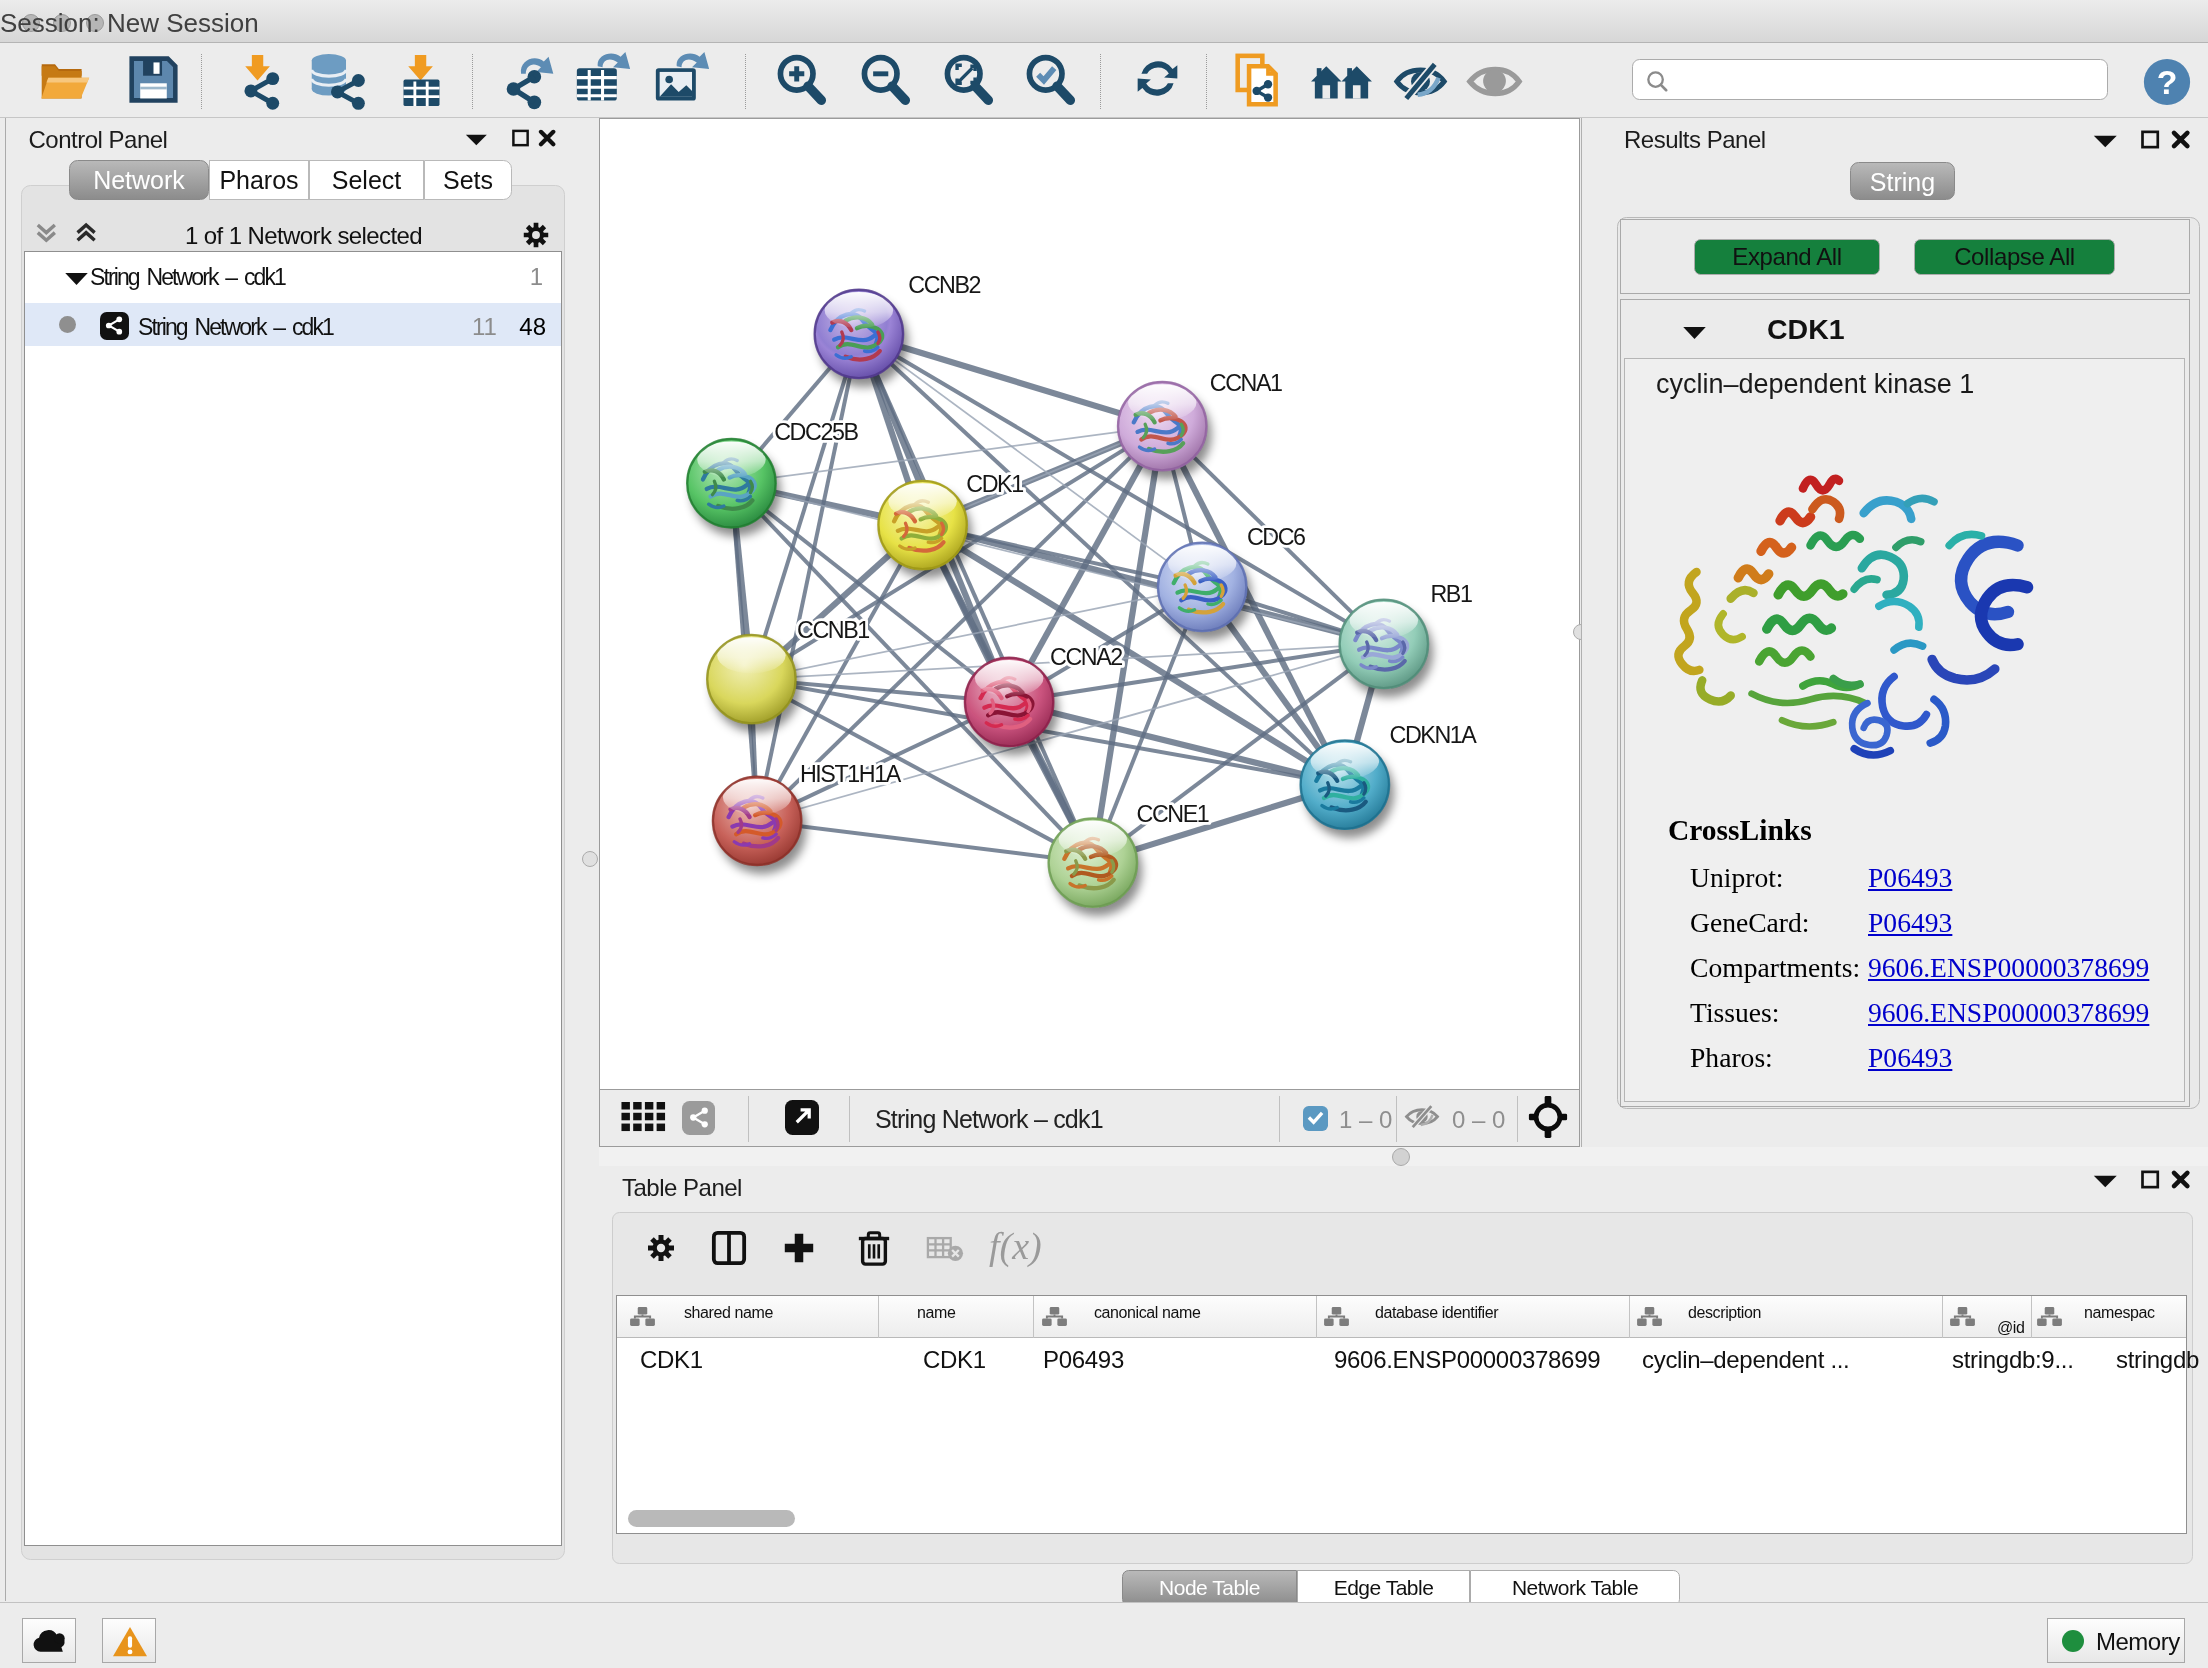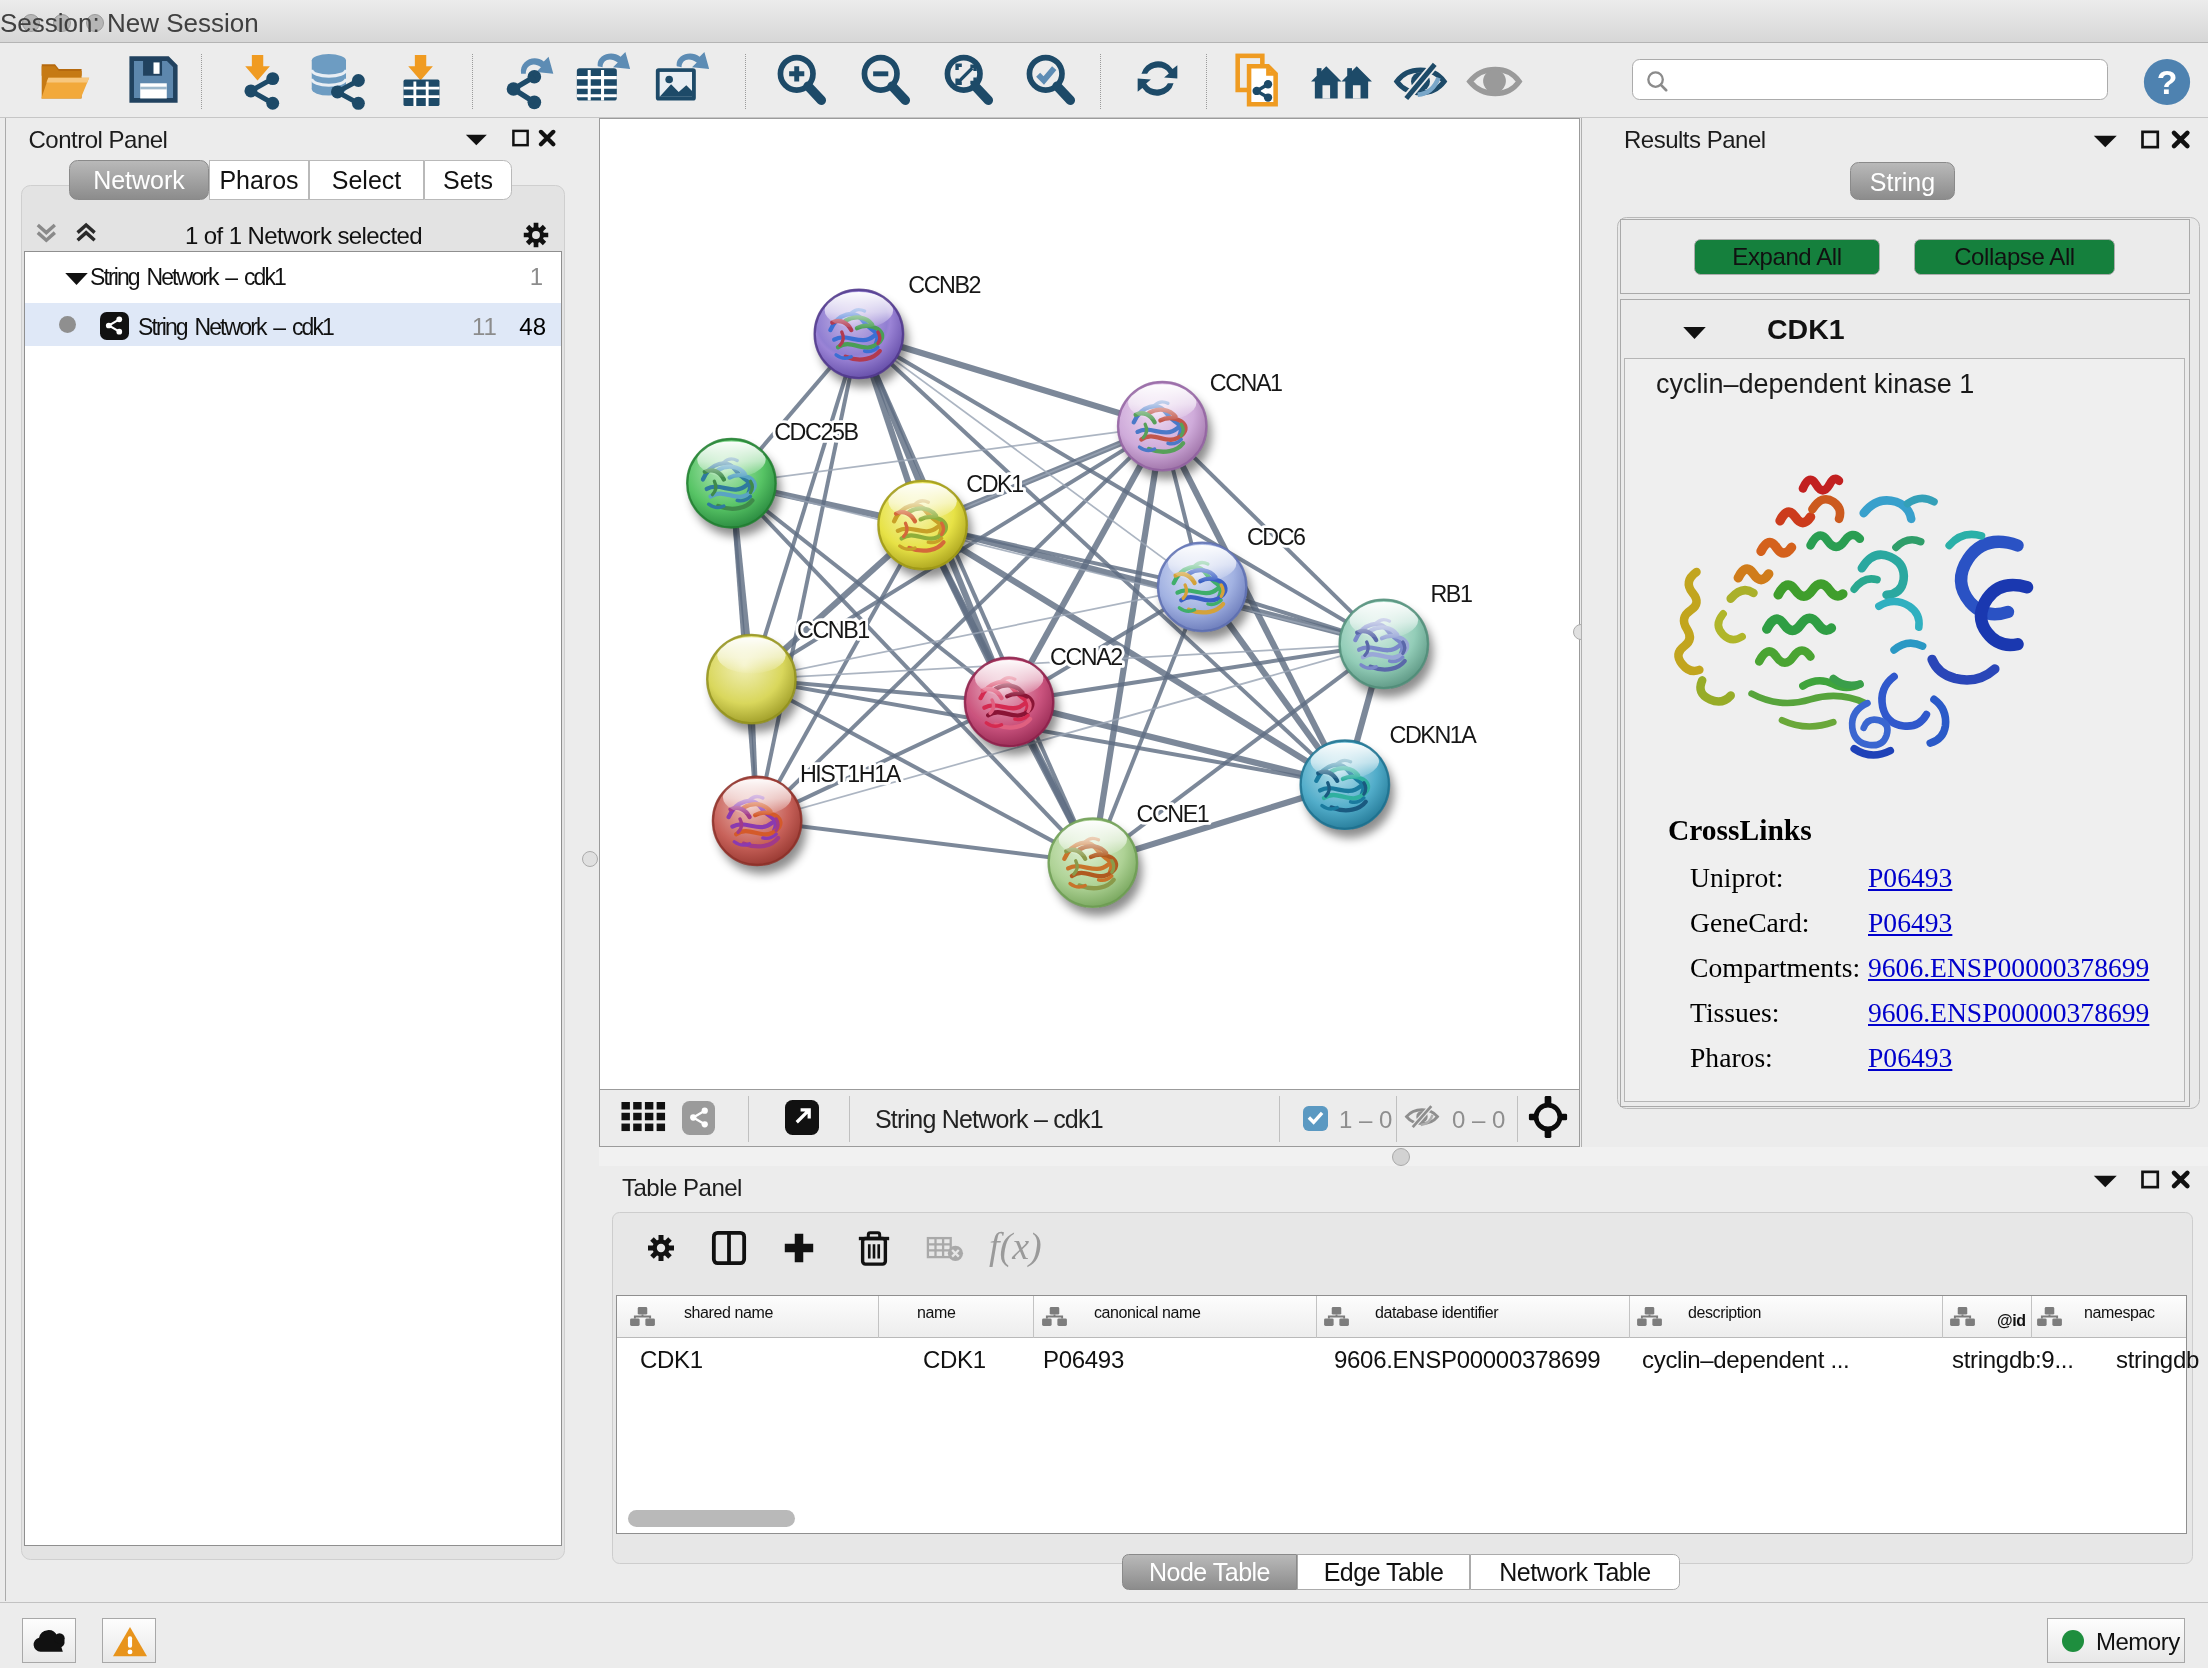--- a/index.html
+++ b/index.html
@@ -61,22 +61,22 @@
   
   #tptitle { left:599px; top:1166px; width:1609px; height:38px; }
   #tpbox { left:612px; top:1212px; width:1581px; height:352px; background:#e7e7e7;
     border:1px solid #cdcdcd; border-radius:7.6px; }
   #tptable { left:616px; top:1295px; width:1571px; height:239px; background:#fff;
     border:1px solid #8f8f8f; }
   #tphead { position:absolute; left:0; top:0; width:100%; height:42px;
     background:linear-gradient(#fdfdfd,#ededed); border-bottom:1px solid #b9b9b9;
     font-size:16px; letter-spacing:-0.4px; color:#111; }
   .thsep { position:absolute; top:0; height:42px; width:0; border-left:1px solid #c3c3c3; }
-  .btab { position:absolute; height:36px; font-size:25px; letter-spacing:-0.5px; text-align:center;
-    line-height:34px; background:#fff; border:1px solid #ababab; color:#111; }
+  .btab { position:absolute; height:36px; font-size:21px; letter-spacing:-0.5px; text-align:center;
+    line-height:34px; background:#fff; border:1px solid #ababab; color:#111;margin-top:16px; }
   
   #statusbar { left:0; top:1602px; width:2208px; height:67px; background:#ececec;
     border-top:1px solid #c2c2c2; }
   .sbtn { position:absolute; top:15px; width:54px; height:45px;
     background:linear-gradient(#fdfdfd,#e8e8e8); border:1px solid #a8a8a8; }
 </style>
 </head>
 <body>
 
 <div class="abs" id="titlebar">
@@ -784,21 +784,21 @@
         <use href="#treeicon"></use>
       </svg>
     <svg style="position:absolute;left:1420px;top:9.5px;" width="25" height="21" viewBox="0 0 26 22">
         <use href="#treeicon"></use>
       </svg>
     <span style="position:absolute;left:67px;top:7.6px;">shared name</span>
     <span style="position:absolute;left:300px;top:7.6px;">name</span>
     <span style="position:absolute;left:477px;top:7.6px;">canonical name</span>
     <span style="position:absolute;left:758px;top:7.6px;">database identifier</span>
     <span style="position:absolute;left:1071px;top:7.6px;">description</span>
-    <span style="position:absolute;left:1380px;top:16px;font-weight:bold;">@id</span>
+    <span style="position:absolute;left:1380px;top:23px;">@id</span>
     <span style="position:absolute;left:1467px;top:7.6px;">namespac</span>
   </div>
   <div style="position:absolute;left:0;top:42px;width:100%;height:38px;font-size:24px;letter-spacing:-0.3px;color:#111;">
     <span style="position:absolute;left:23px;top:7.6px;">CDK1</span>
     <span style="position:absolute;left:306px;top:7.6px;">CDK1</span>
     <span style="position:absolute;left:426px;top:7.6px;">P06493</span>
     <span style="position:absolute;left:717px;top:7.6px;">9606.ENSP00000378699</span>
     <span style="position:absolute;left:1025px;top:7.6px;">cyclin–dependent ...</span>
     <span style="position:absolute;left:1335px;top:7.6px;">stringdb:9...</span>
     <span style="position:absolute;left:1499px;top:7.6px;">stringdb</span>

